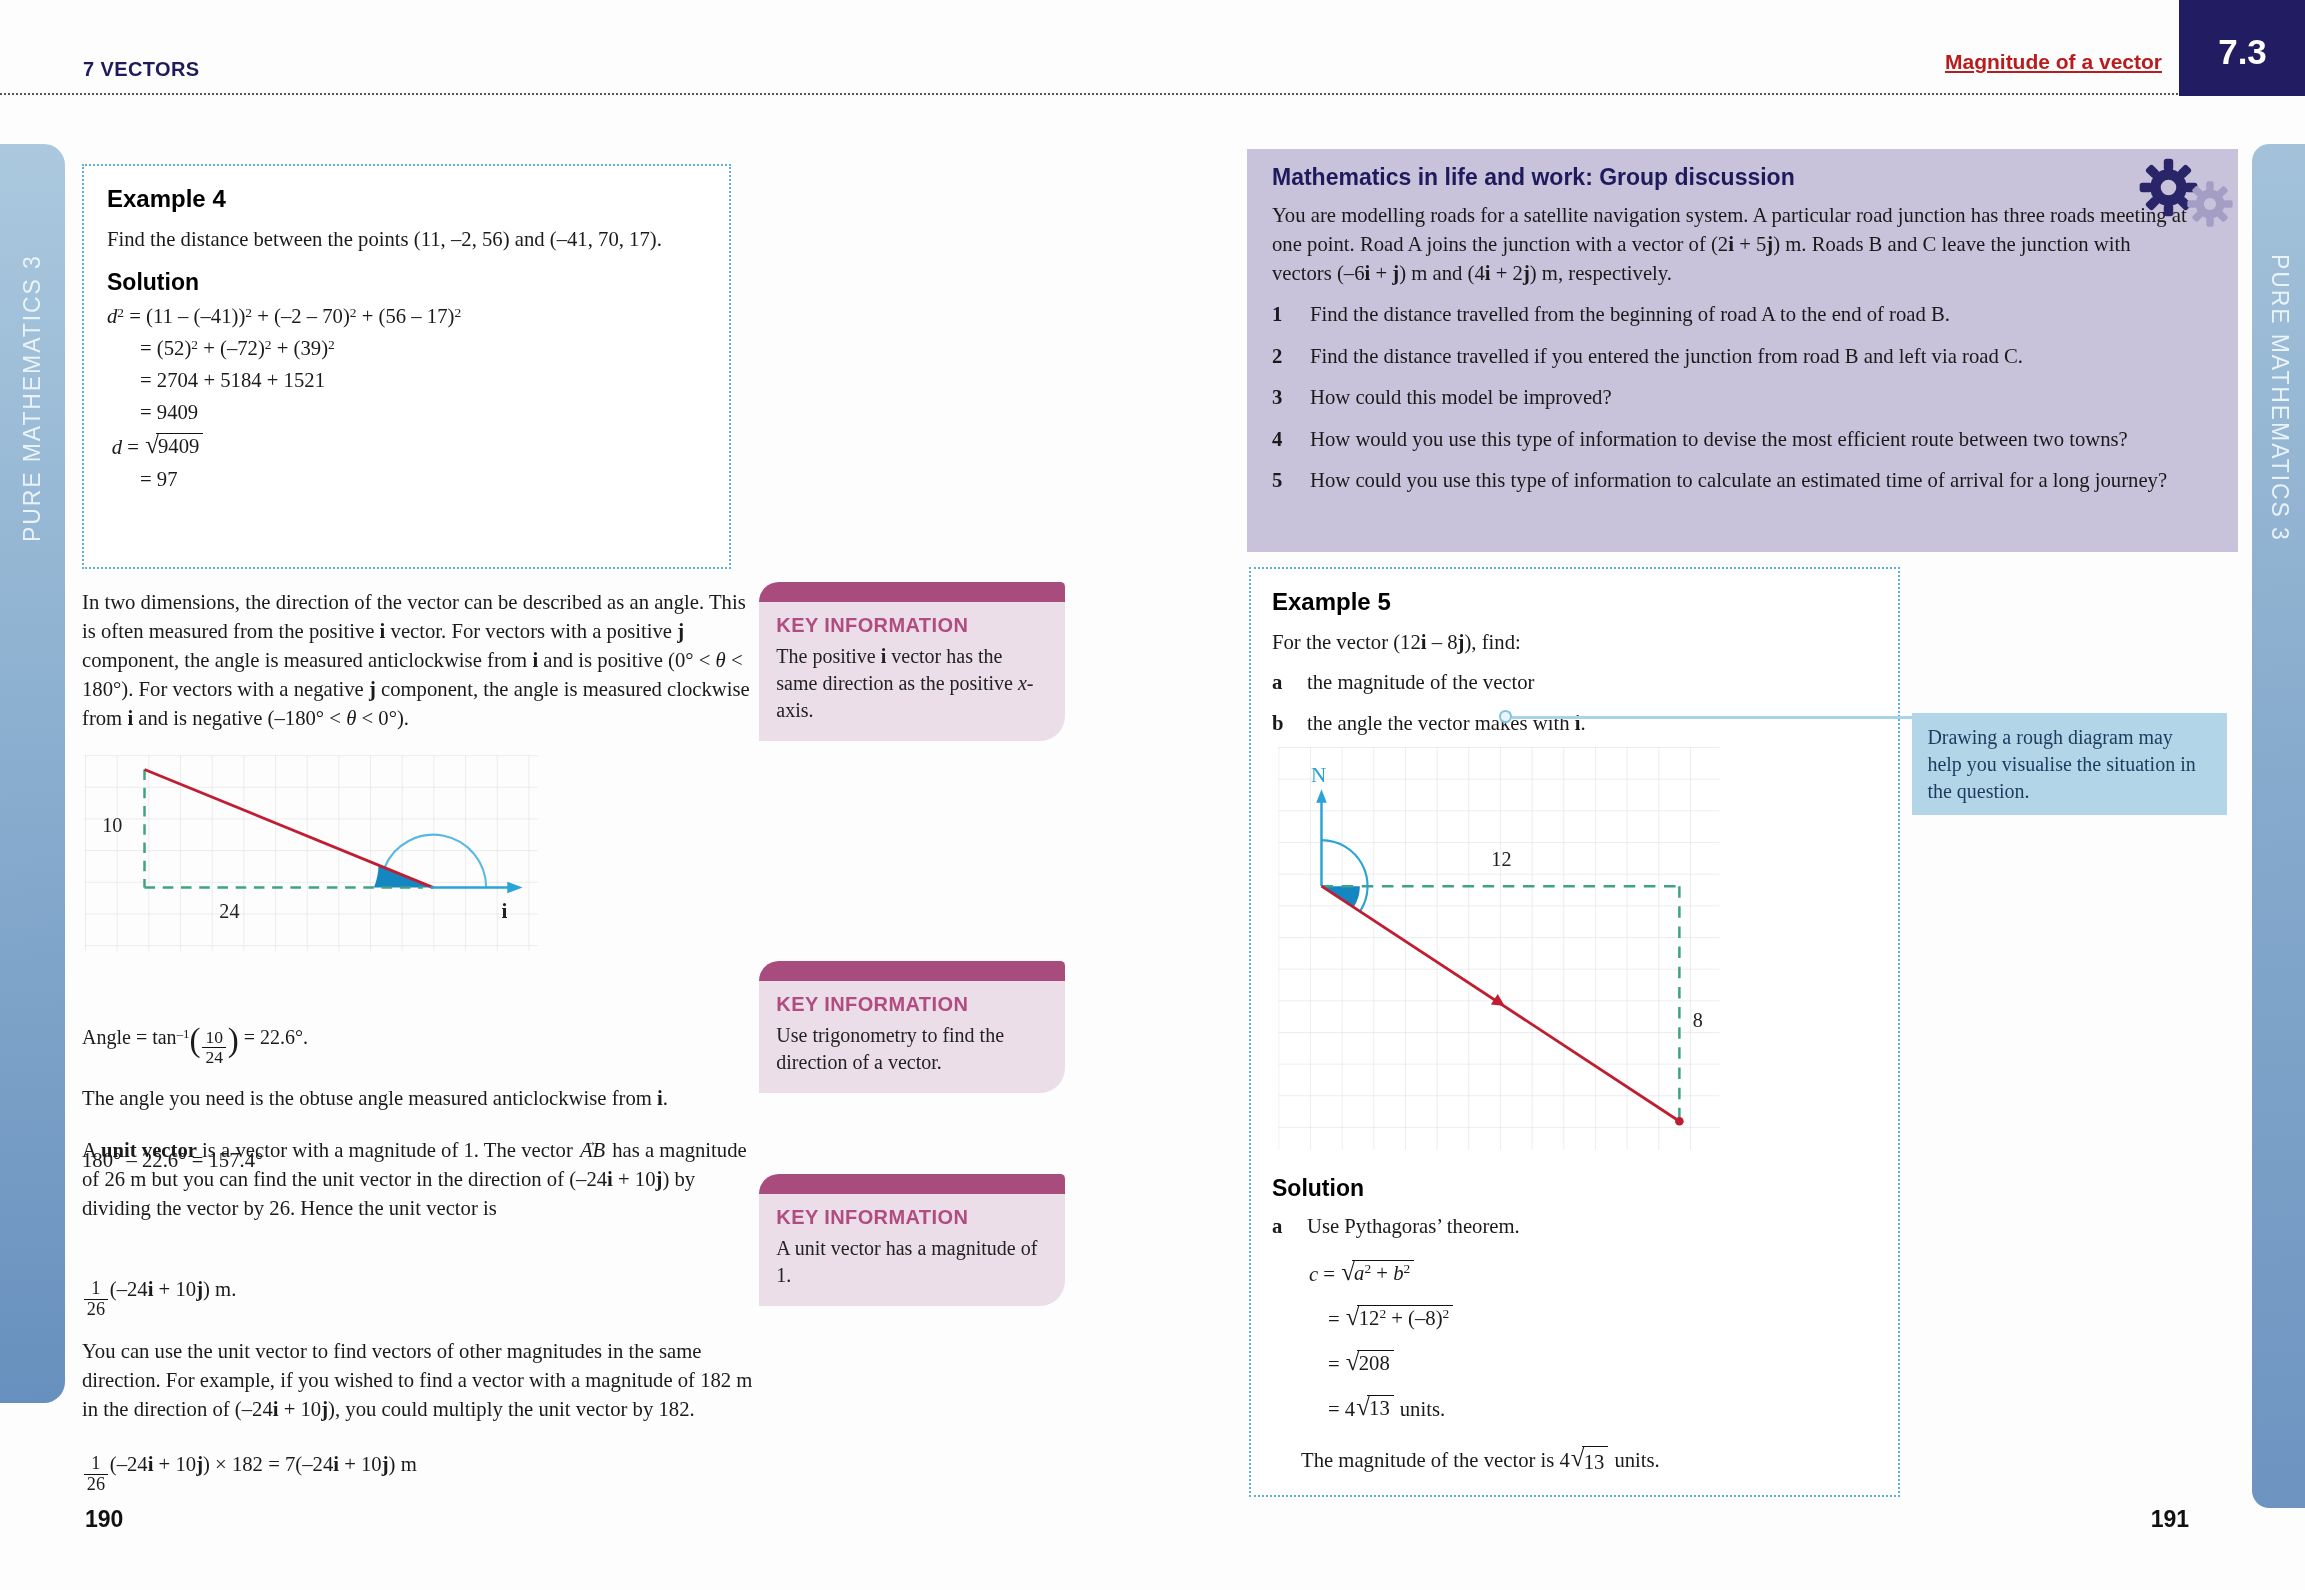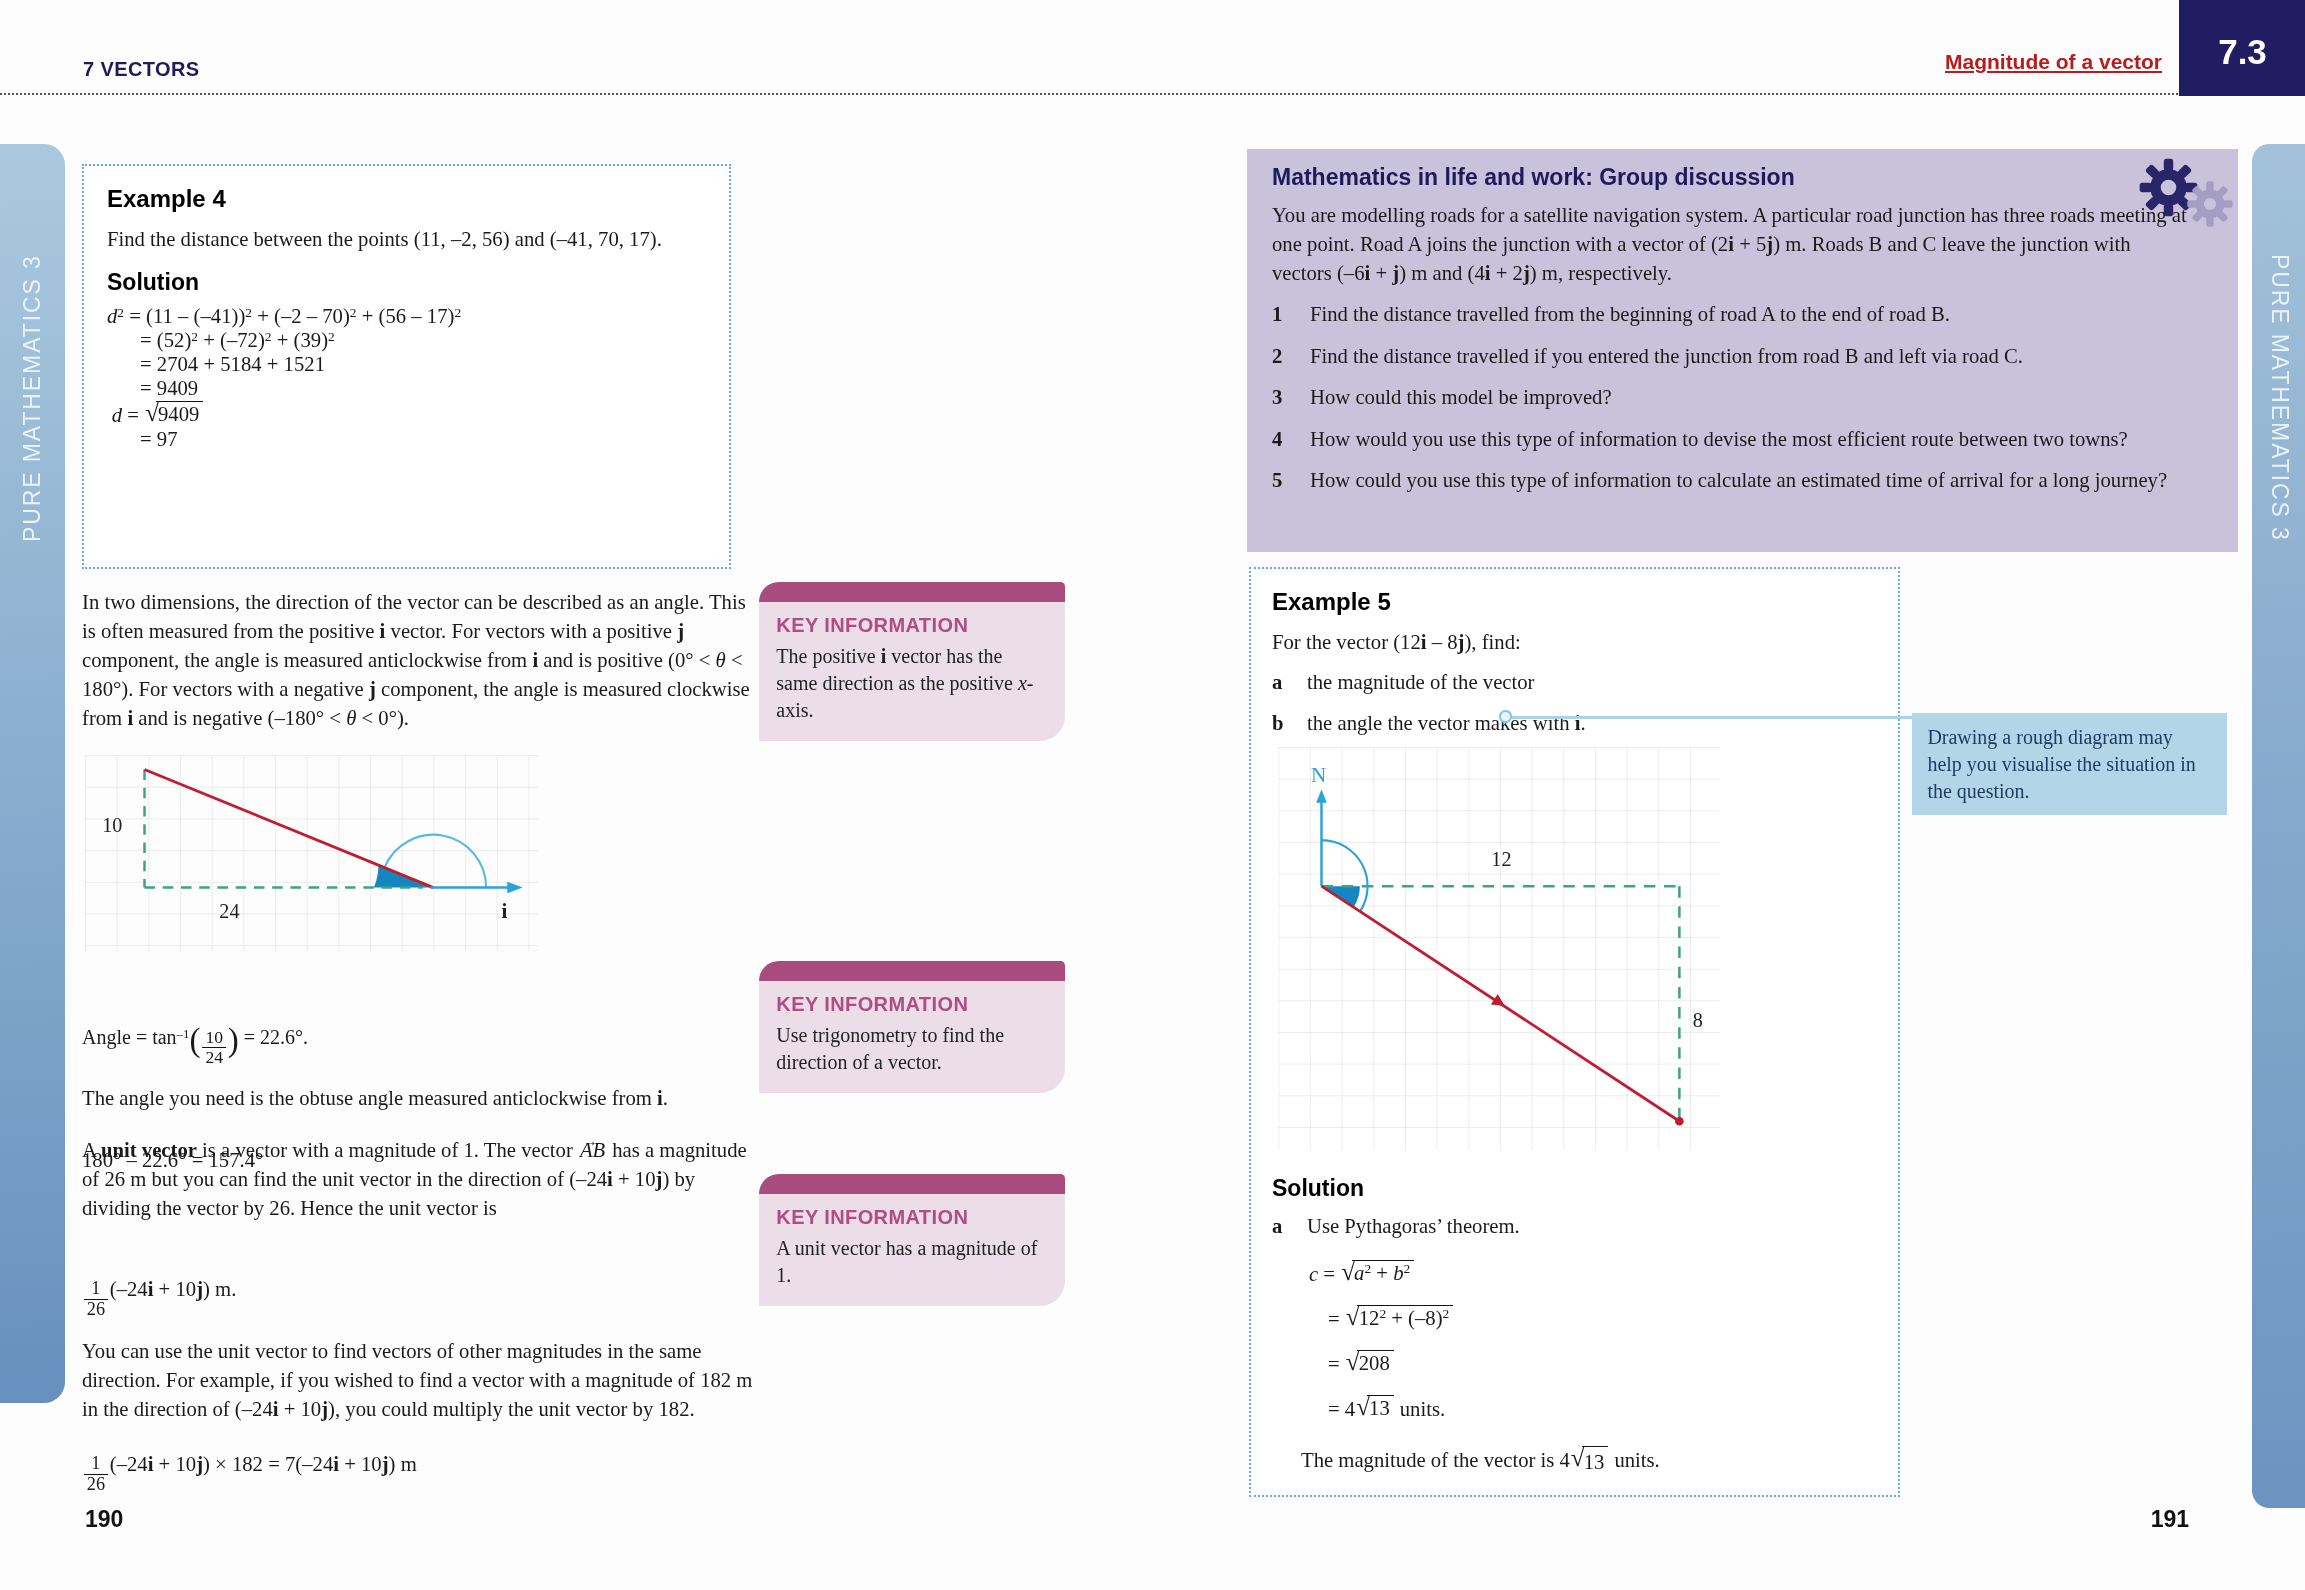--- a/index.html
+++ b/index.html
@@ -37,21 +37,21 @@
   .bigp{font-size:1.65em;vertical-align:-.2em;font-weight:400;}
   .vec{position:relative;display:inline-block;font-style:italic;padding:0 1.9px;}
   .vec .vec-arrow{position:absolute;top:-.62em;left:18%;font-size:.68em;font-style:normal;}
 
   
   .ex-box{position:absolute;border:2.9px dotted #5fb0e0;box-sizing:border-box;background:#fff;}
   #example4-box{left:82px;top:164px;width:649px;height:405px;padding:19px 23px;}
   #example5-box{left:1249px;top:567px;width:651px;height:930px;padding:19px 21px;}
   .ex-title{font:bold 24px "Liberation Sans",sans-serif;color:#000;margin:0 0 11.5px 0;}
   .sol-label{font:bold 23px "Liberation Sans",sans-serif;color:#000;margin:15.4px 0 9.6px 0;}
-  .math-line{font-size:20.7px;margin:1px 0;}
+  .math-line{font-size:20.7px;margin:9px 0;}
   #example4-box .math-line.indent{padding-left:33px;}
   #example4-box .math-line.d-ind{padding-left:4.8px;}
 
   
   .lp{position:absolute;left:82px;width:678px;}
   #direction-para{top:588px;}
   #acute-line{top:991px;}
   #angle-eq{top:1022px;font-size:20px;}
   #obtuse-para{top:1084px;}
   #obtuse-eq{top:1149px;font-size:20.7px;}

